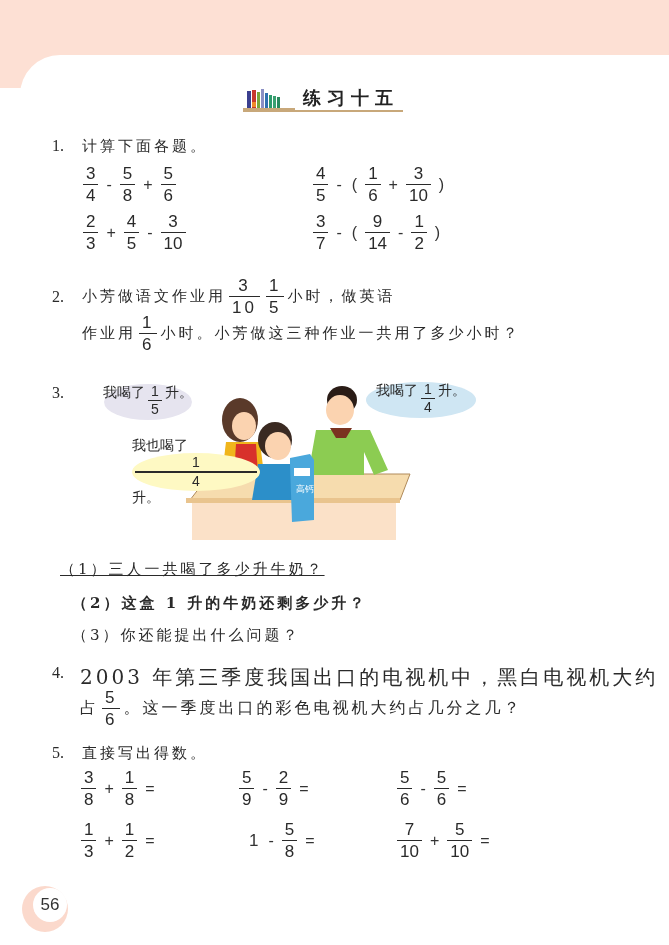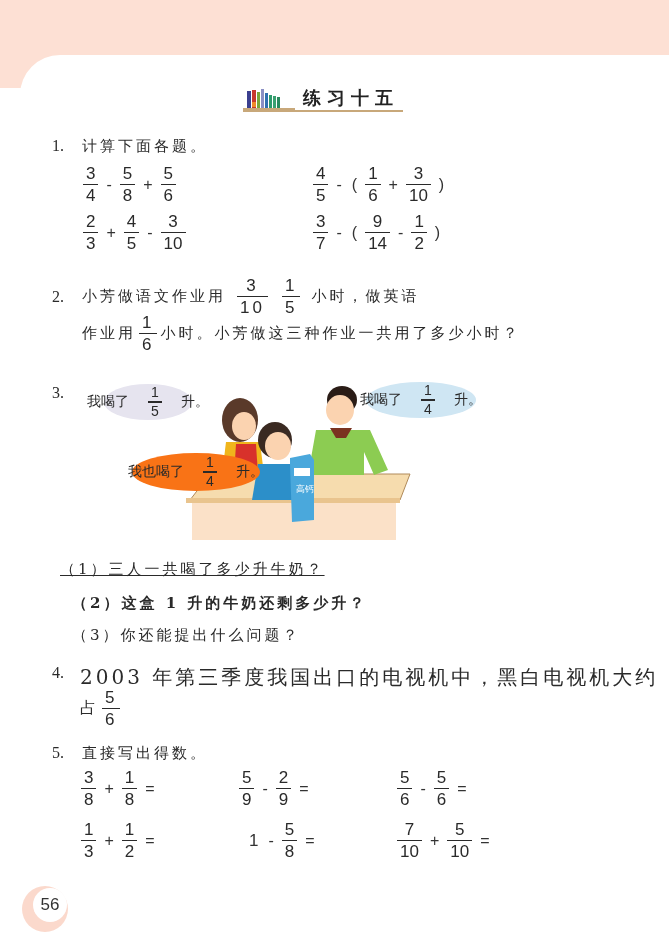--- a/index.html
+++ b/index.html
@@ -18,22 +18,22 @@
   .qnum { font-family: "Liberation Serif", serif; font-size: 16px; }
   .cn { font-size: 15px; letter-spacing: 3px; white-space: nowrap; }
   .frac { display: inline-flex; flex-direction: column; align-items: center; vertical-align: middle;
           font-family: "Liberation Sans", sans-serif; font-size: 17px; line-height: 19px; margin: 0 3px; }
   .frac .n, .frac .d { padding: 0 3px; }
   .frac .bar { width: 100%; height: 1.3px; background: #2a2a2a; margin: 1px 0; }
   .op { display: inline-block; vertical-align: middle; font-family: "Liberation Sans", sans-serif;
         font-size: 16px; margin: 0 5px; color: #333; }
   .expr { white-space: nowrap; display: flex; align-items: center; }
 
-  .bubble { position: absolute; border-radius: 50%; display: flex; align-items: center; justify-content: center;
-            font-size: 14px; white-space: nowrap; gap: 16px; }
+  .bubble { position: absolute; border-radius: 50%; display: flex; justify-content: center;
+            font-size: 14px; white-space: nowrap; }
   .bubble .frac { font-size: 14px; line-height: 15px; }
 
   .page-num-circle { position: absolute; left: 22px; top: 886px; width: 46px; height: 46px; border-radius: 50%;
                      background: #fbd9cc; }
   .page-num-inner { position: absolute; left: 33px; top: 888px; width: 34px; height: 34px; border-radius: 50%;
                     background: #fff; }
   .page-num { position: absolute; left: 35px; top: 895px; width: 30px; text-align: center;
               font-family: "Liberation Sans", sans-serif; font-size: 17px; color: #333; }
 </style>
 </head>
@@ -140,21 +140,21 @@
   <span class="op">-</span>
   <span class="frac">
       <span class="n">1</span>
       <span class="bar"></span>
       <span class="d">2</span>
     </span>
   <span class="op">)</span>
 </div>
 
 <div class="abs qnum" style="left:52px;top:288px;">2.</div>
-<div class="abs expr cn" style="left:82px;top:276px;gap:8px;">
+<div class="abs expr cn" style="left:82px;top:276px;">
   <span>小芳做语文作业用</span>
   <span class="frac">
       <span class="n">3</span>
       <span class="bar"></span>
       <span class="d">10</span>
     </span>
   <span class="frac">
       <span class="n">1</span>
       <span class="bar"></span>
       <span class="d">5</span>
@@ -209,21 +209,21 @@
 </div>
 <div class="bubble" style="left:366px;top:382px;width:110px;height:36px;background:#cfe6f3;">
   <span>我喝了</span>
   <span class="frac">
       <span class="n">1</span>
       <span class="bar"></span>
       <span class="d">4</span>
     </span>
   <span>升。</span>
 </div>
-<div class="bubble" style="left:132px;top:453px;width:128px;height:38px;background:#f97316;">
+<div class="bubble" style="left:132px;top:453px;width:128px;height:38px;background:#fef9c3;flex-direction:column;">
   <span>我也喝了</span>
   <span class="frac">
       <span class="n">1</span>
       <span class="bar"></span>
       <span class="d">4</span>
     </span>
   <span>升。</span>
 </div>
 
 <div class="abs cn" style="left:60px;top:560px;text-decoration:underline;">（1）三人一共喝了多少升牛奶？</div>
@@ -232,20 +232,21 @@
 
 <div class="abs qnum" style="left:52px;top:664px;">4.</div>
 <div class="abs cn" style="left:80px;top:664px;font-size:20px;">2003 年第三季度我国出口的电视机中，黑白电视机大约</div>
 <div class="abs expr cn" style="left:80px;top:688px;font-size:16px;">
   <span>占</span>
   <span class="frac">
       <span class="n">5</span>
       <span class="bar"></span>
       <span class="d">6</span>
     </span>
+  <span>。这一季度出口的彩色电视机大约占几分之几？</span>
 </div>
 
 <div class="abs qnum" style="left:52px;top:744px;">5.</div>
 <div class="abs cn" style="left:82px;top:744px;">直接写出得数。</div>
 
 <div class="abs expr" style="left:78px;top:768px;">
   <span class="frac">
       <span class="n">3</span>
       <span class="bar"></span>
       <span class="d">8</span>

